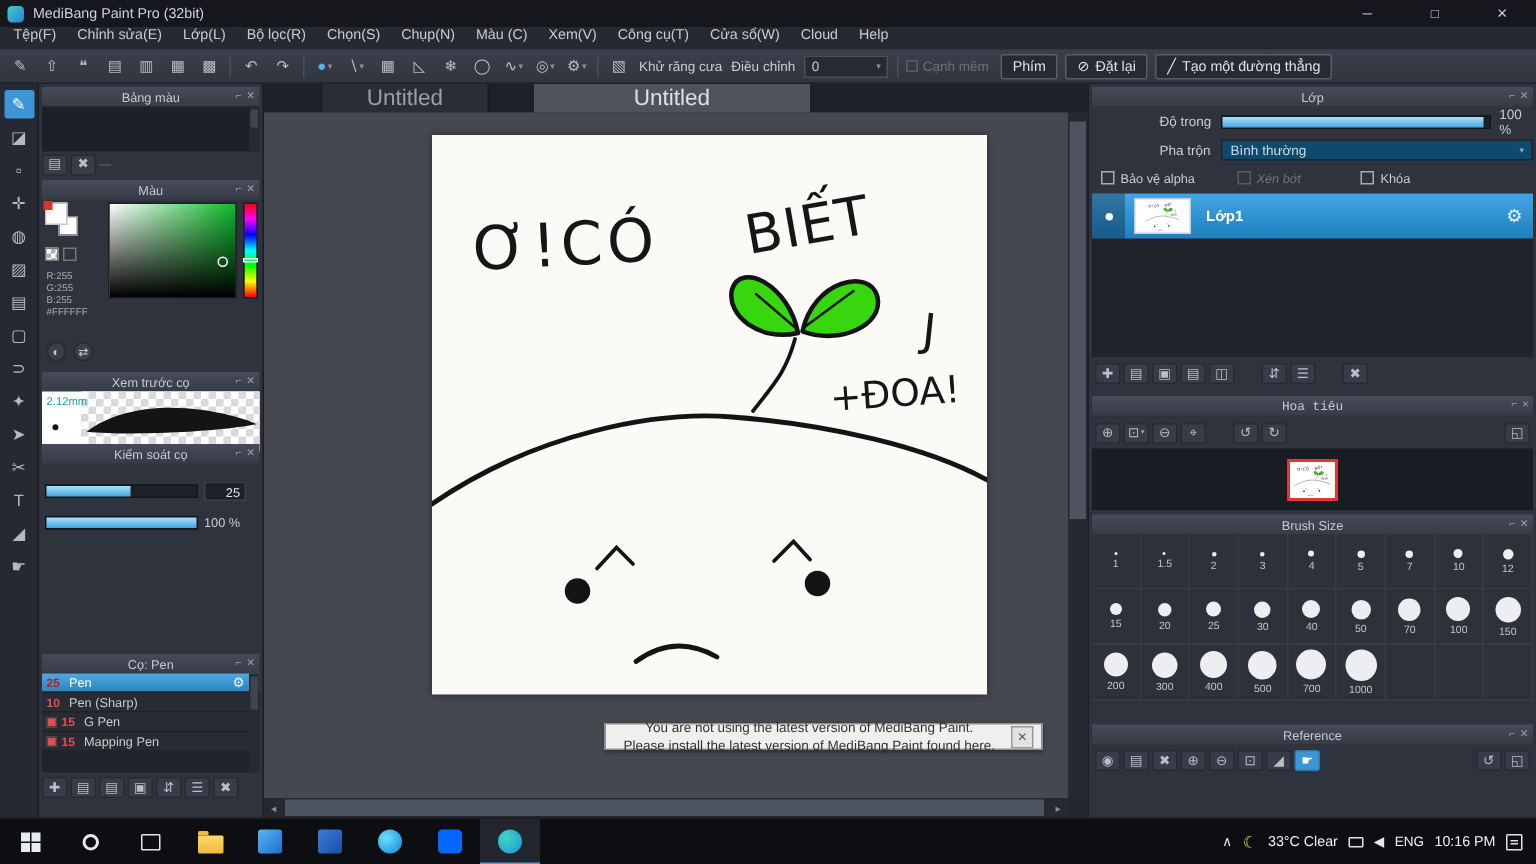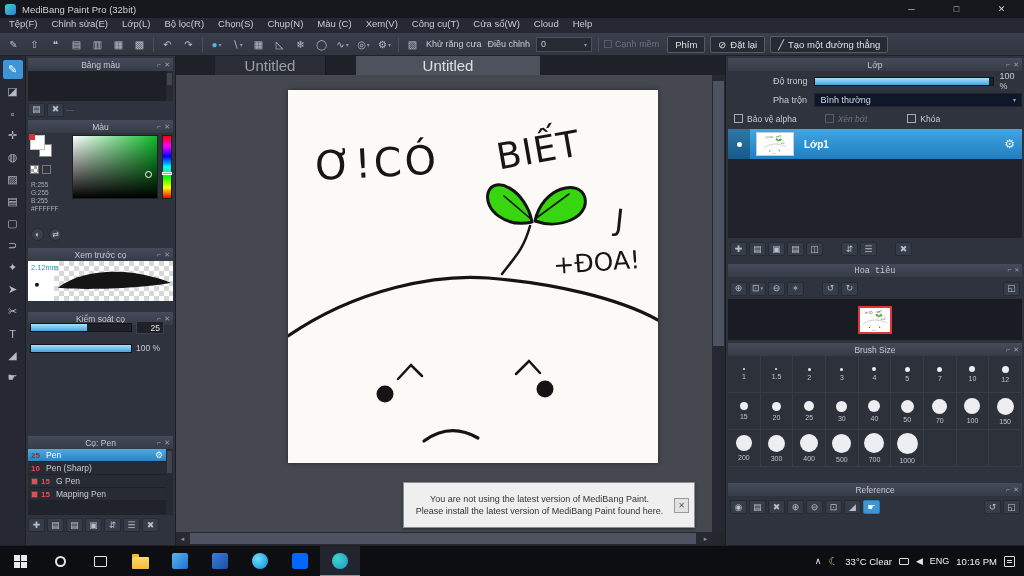--- a/index.html
+++ b/index.html
@@ -102,40 +102,40 @@
   .tab{position:absolute;top:0;height:19px;display:flex;align-items:center;justify-content:center;font-size:15px;}
   .tab1{left:39px;width:111px;background:#2a2d35;color:#9aa0ab;border-right:1px solid #17191e;}
   .tab2{left:180px;width:184px;background:#4d525d;color:#dde1e6;}
   .viewport{position:absolute;left:0;top:19px;right:13px;bottom:13px;background:#45484f;overflow:hidden;}
   .paper{position:absolute;left:112px;top:15px;width:370px;height:373px;background:#fbfaf6;box-shadow:0 0 5px rgba(0,0,0,.45);}
   .art{position:absolute;inset:0;width:100%;height:100%;}
   .ink{fill:#161616;font-family:"DejaVu Sans",sans-serif;}
   .leaf{fill:#38d60f;stroke:#141414;stroke-width:3;stroke-linejoin:round;}
   .line{fill:none;stroke:#141414;stroke-width:2.5;stroke-linecap:round;}
   .thick{stroke-width:3.2;} .thin{stroke-width:1.6;}
-  .notif{position:absolute;left:227px;top:407px;width:292px;height:46px;background:#efefef;border:1px solid #8a8f94;box-shadow:0 1px 3px rgba(0,0,0,.4);display:flex;align-items:center;padding:2px 5px;}
+  .notif{position:absolute;left:227px;top:407px;width:292px;height:18px;background:#efefef;border:1px solid #8a8f94;box-shadow:0 1px 3px rgba(0,0,0,.4);display:flex;align-items:center;padding:2px 5px;}
   .ntext{flex:1;font-size:9px;color:#333;text-align:center;line-height:1.35;}
   .nclose{width:15px;height:15px;border:1px solid #999;background:#e2e2e2;display:flex;align-items:center;justify-content:center;font-size:8px;color:#555;margin-left:4px;}
   .vscroll{position:absolute;right:0;top:19px;bottom:13px;width:13px;background:#262932;}
   .vscroll .th{position:absolute;left:1px;right:1px;top:6px;height:265px;background:#4d5360;}
   .hscroll{position:absolute;left:0;bottom:0;right:13px;height:13px;background:#262932;display:flex;align-items:center;}
   .sar{width:13px;height:13px;display:flex;align-items:center;justify-content:center;color:#8a8f99;font-size:7px;}
   .hscroll .th{position:absolute;left:14px;right:16px;top:1px;bottom:1px;background:#4d5360;}
   .sar.right{position:absolute;right:0;}
   .corner{position:absolute;right:0;bottom:0;width:13px;height:13px;background:#23262d;}
 
   
   .op-row,.blend-row,.ck-row{position:absolute;left:2px;right:2px;display:flex;align-items:center;}
   .op-row{top:18px;height:14px;}
   .blend-row{top:36px;height:15px;}
   .ck-row{top:56px;height:13px;}
   .rlabel{width:52px;padding-left:5px;font-size:9px;color:#c9ccd4;margin-left:40px;}
   .op-slider{width:203px;}
   .op-pct{margin-left:6px;font-size:9px;color:#c9ccd4;}
-  .ddl{width:234px;height:14px;background:#0f172a;border:1px solid #20232a;display:flex;align-items:center;padding:0 5px;font-size:9px;color:#d4d7dd;}
+  .ddl{width:234px;height:14px;background:#0c4a6e;border:1px solid #20232a;display:flex;align-items:center;padding:0 5px;font-size:9px;color:#d4d7dd;}
   .ddl .dd{margin-left:auto;font-size:6px;color:#9aa0ab;}
   .ck{display:flex;align-items:center;gap:4px;font-size:8.5px;color:#c9ccd4;}
   .ckbox{width:9px;height:9px;border:1px solid #a6acb6;background:transparent;}
   .ck.dim{color:#6d7380;font-style:italic;} .ck.dim .ckbox{border-color:#565c68;}
   .layers{position:absolute;left:2px;right:2px;top:73px;height:109px;background:#20232b;}
   .lrow{height:30px;display:flex;align-items:center;background:linear-gradient(#43a5e4,#1f7fc0);}
   .vis{width:22px;height:100%;background:rgba(0,0,0,.28);display:flex;align-items:center;justify-content:center;}
   .visdot{width:5px;height:5px;border-radius:50%;background:#fff;}
   .lthumb{width:38px;height:24px;background:#fff;border:1px solid #c8ccd4;margin-left:6px;overflow:hidden;}
   .lname{margin-left:10px;font-size:10px;font-weight:bold;color:#fff;}
@@ -377,21 +377,21 @@
       </div>
       <div class="pv-body">
         <div class="pv-checker"></div>
         <span class="pv-size">2.12mm</span>
         <svg class="pv-stroke" viewBox="0 0 146 40">
           <circle cx="9" cy="24" r="2" fill="#141414"></circle>
           <path d="M30 27 C55 8 95 8 126 16 C138 19 142 21 144 22 C120 27 60 30 30 27 Z" fill="#141414"></path>
         </svg>
       </div>
 
-      <div class="ph" style="top:256px;">
+      <div class="ph" style="top:240px;">
         <span class="t">Kiểm soát cọ</span>
         <span class="btns">
             <span class="phi">⌐</span>
             <span class="phi">✕</span>
           </span>
       </div>
       <div class="bc-body">
         <div class="bc-row" style="top:4px;">
           <div class="slider" style="width:102px;">
               <div class="fill" style="width:56%;"></div>

